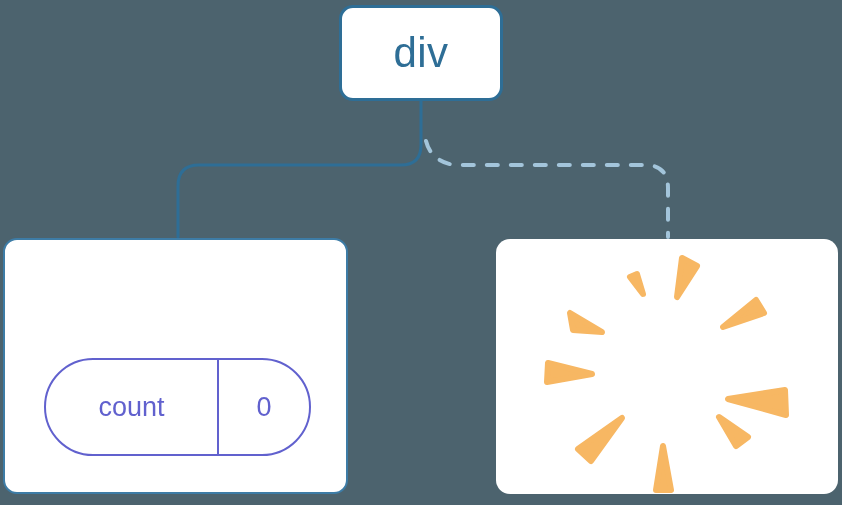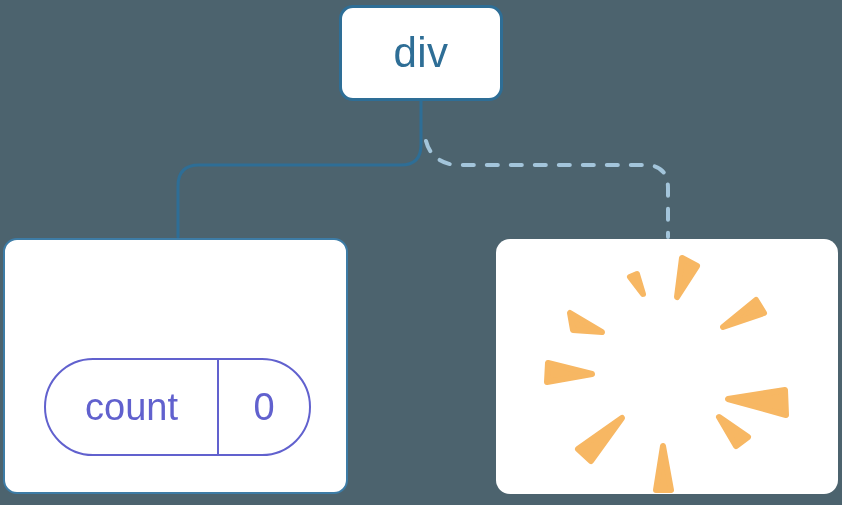--- a/index.html
+++ b/index.html
@@ -68,21 +68,21 @@
     width:173px;
     border-right:2px solid var(--state-purple);
     display:flex;align-items:center;justify-content:center;
   }
   .state-value-cell{
     flex:1;
     display:flex;align-items:center;justify-content:center;
   }
   .state-text{
     color:var(--state-purple);
-    font-size:38px;font-weight:400;line-height:1;
+    font-size:27px;font-weight:400;line-height:1;
   }
   .removed-card{
     left:496px;top:239px;width:342px;height:255px;
   }
   .poof{
     position:absolute;left:0;top:0;width:342px;height:255px;
   }
   .poof polygon{
     fill:var(--burst-orange);
     stroke:var(--burst-orange);

